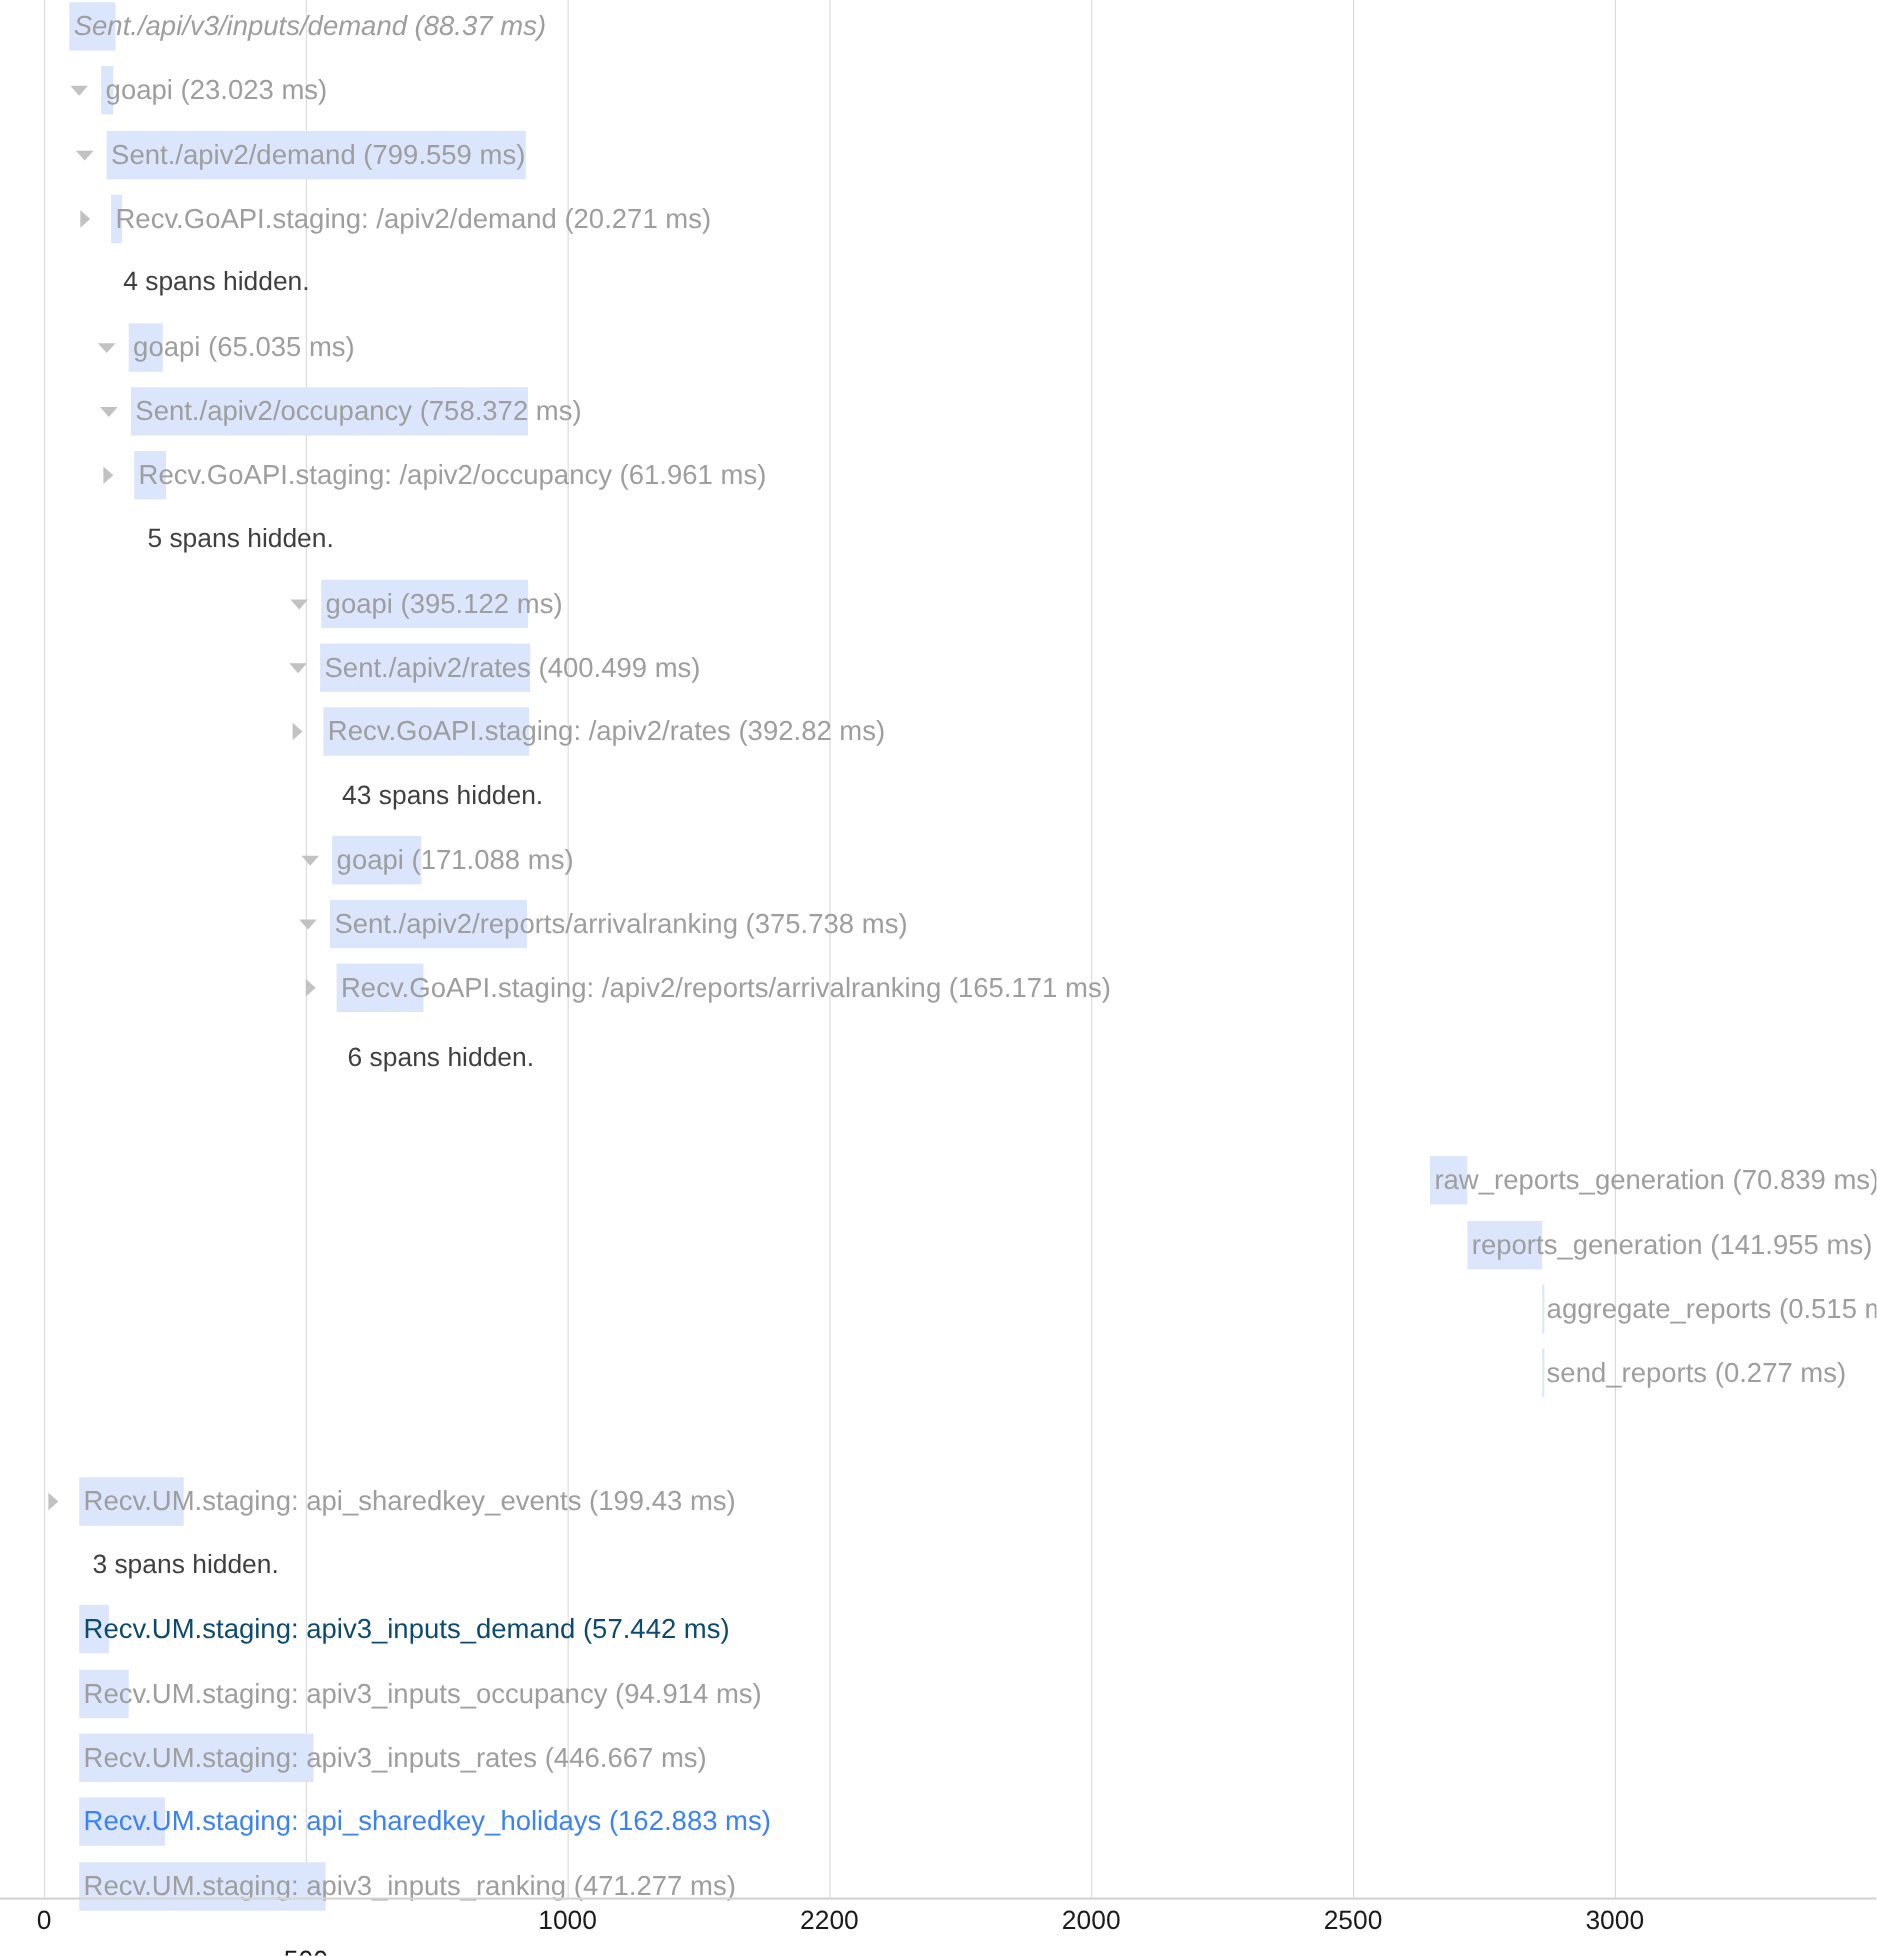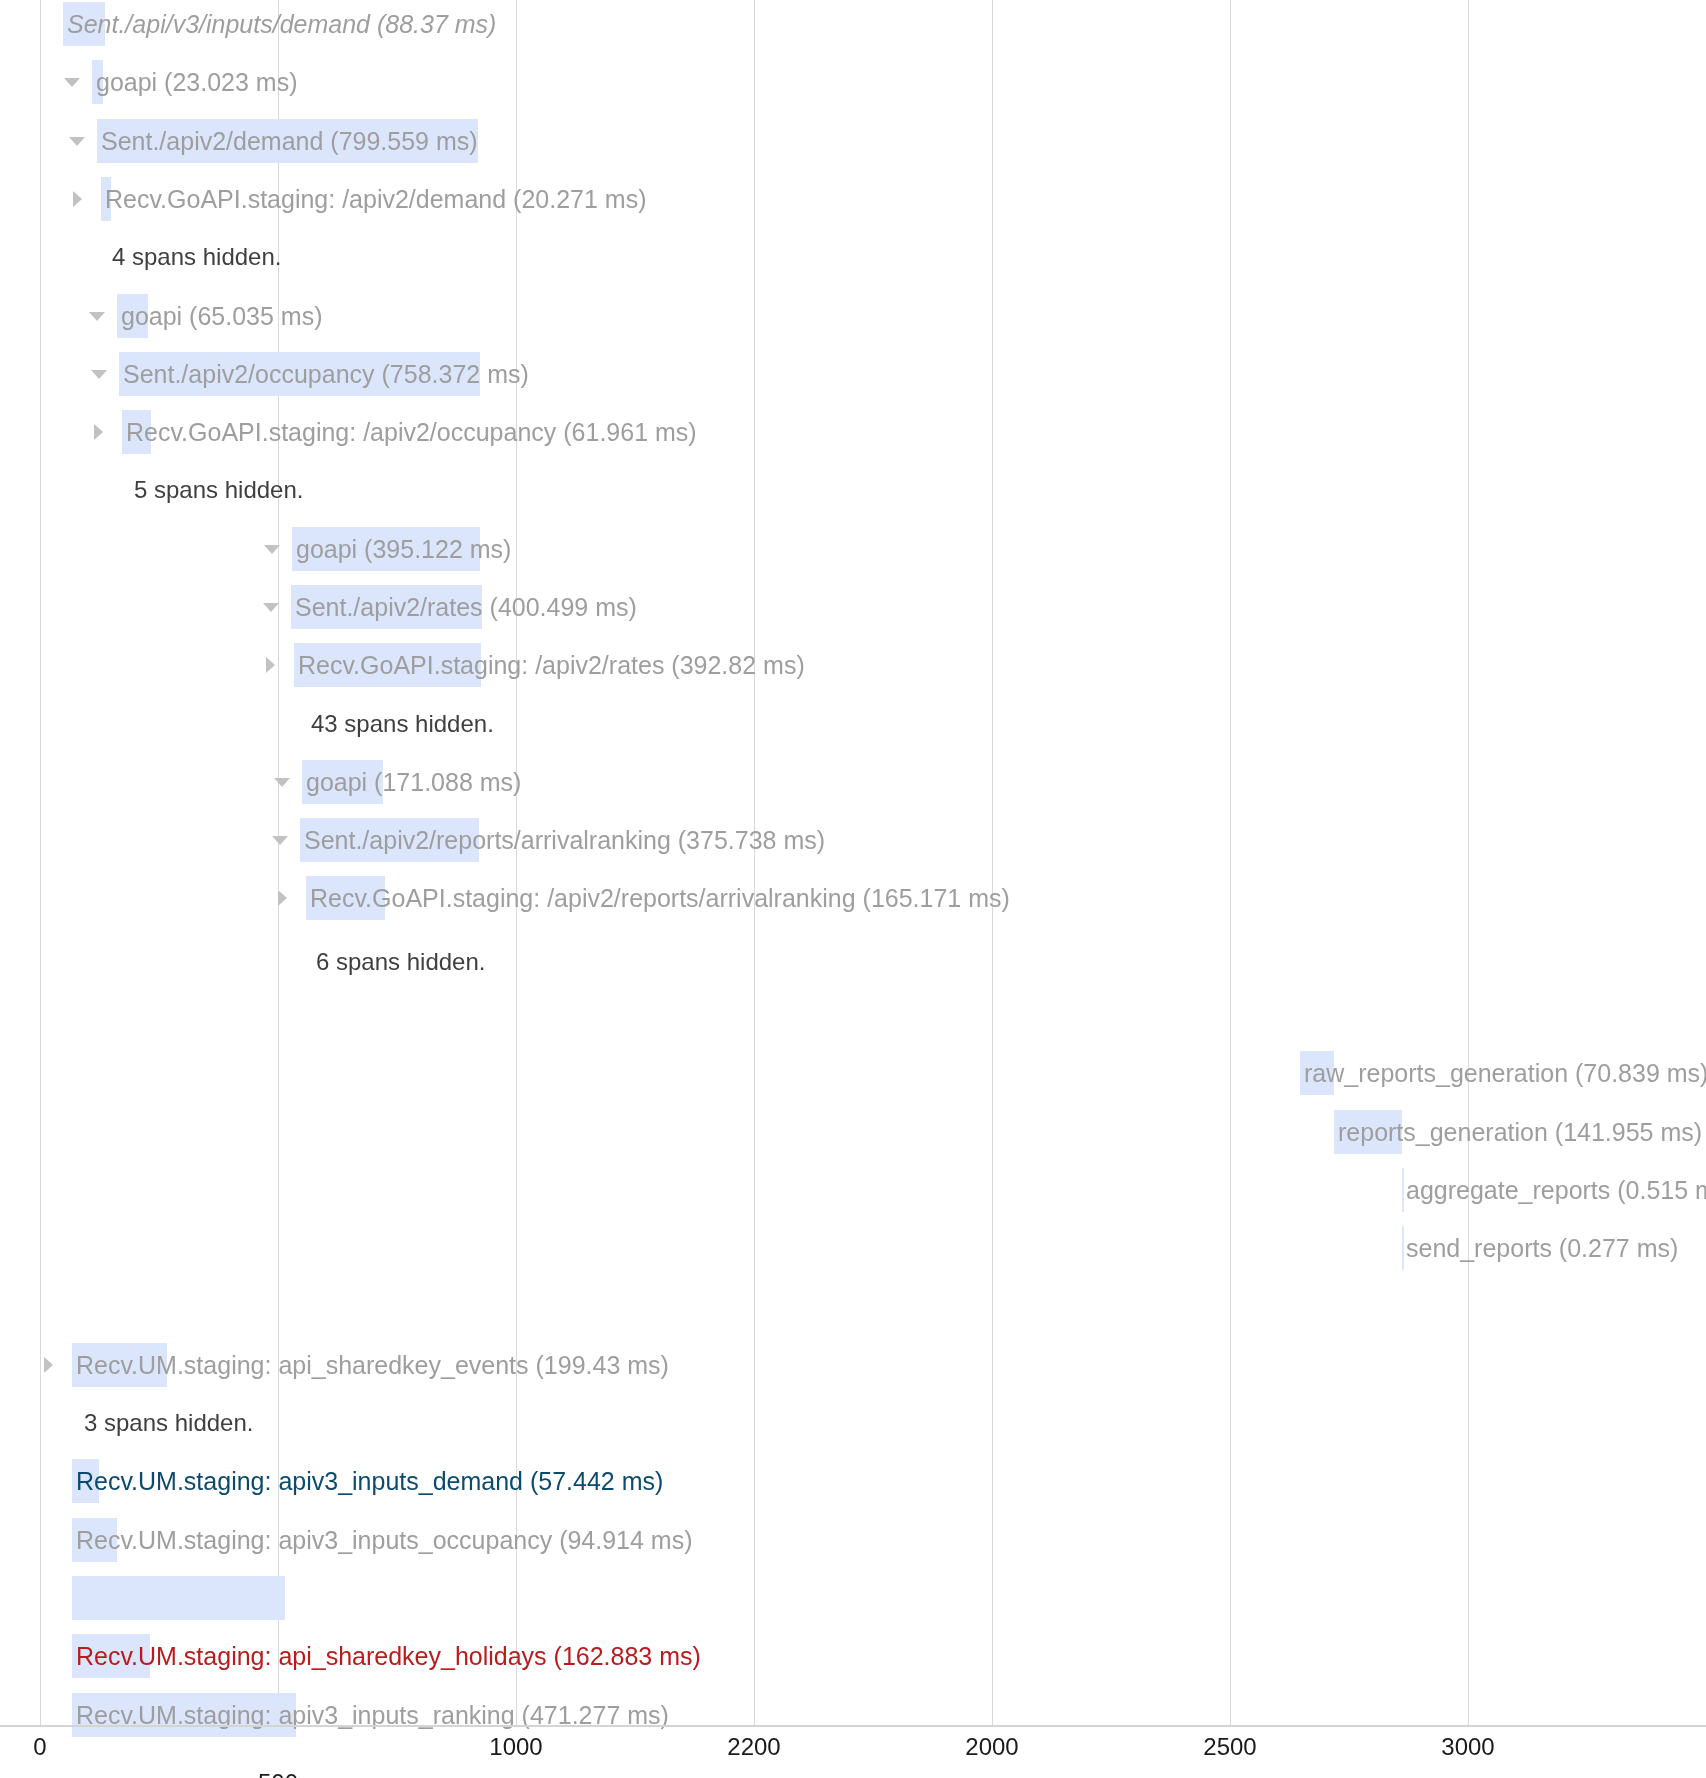--- a/index.html
+++ b/index.html
@@ -248,24 +248,25 @@
       <div class="trace-row" style="top: 1459px;">
         <div class="span-bar" style="left: 72px; width: 27px; background: rgb(219, 229, 251);"></div>
         <div class="span-label" style="left: 76px; color: #0c4a6e;">Recv.UM.staging: apiv3_inputs_demand (57.442 ms)</div>
       </div>
       <div class="trace-row" style="top: 1518px;">
         <div class="span-bar" style="left: 72px; width: 45px; background: rgb(219, 229, 251);"></div>
         <div class="span-label" style="left: 76px; color: rgb(158, 158, 158);">Recv.UM.staging: apiv3_inputs_occupancy (94.914 ms)</div>
       </div>
       <div class="trace-row" style="top: 1576px;">
         <div class="span-bar" style="left: 72px; width: 213px; background: rgb(219, 229, 251);"></div>
+        <div class="span-label" style="left: 76px; color: rgb(158, 158, 158);">Recv.UM.staging: apiv3_inputs_rates (446.667 ms)</div>
       </div>
       <div class="trace-row" style="top: 1634px;">
         <div class="span-bar" style="left: 72px; width: 78px; background: rgb(219, 229, 251);"></div>
-        <div class="span-label" style="left: 76px; color: #b91c1c; text-align: center;">Recv.UM.staging: api_sharedkey_holidays (162.883 ms)</div>
+        <div class="span-label" style="left: 76px; color: #3b82f6; text-align: center;">Recv.UM.staging: api_sharedkey_holidays (162.883 ms)</div>
       </div>
       <div class="trace-row" style="top: 1693px;">
         <div class="span-bar" style="left: 72px; width: 224px; background: rgb(219, 229, 251);"></div>
         <div class="span-label" style="left: 76px; color: rgb(158, 158, 158);">Recv.UM.staging: apiv3_inputs_ranking (471.277 ms)</div>
       </div>
     </div>
 
   <div id="axis">
     <div id="axis-line"></div>
   <div class="axis-tick-label" style="left: 40px;">0</div>

